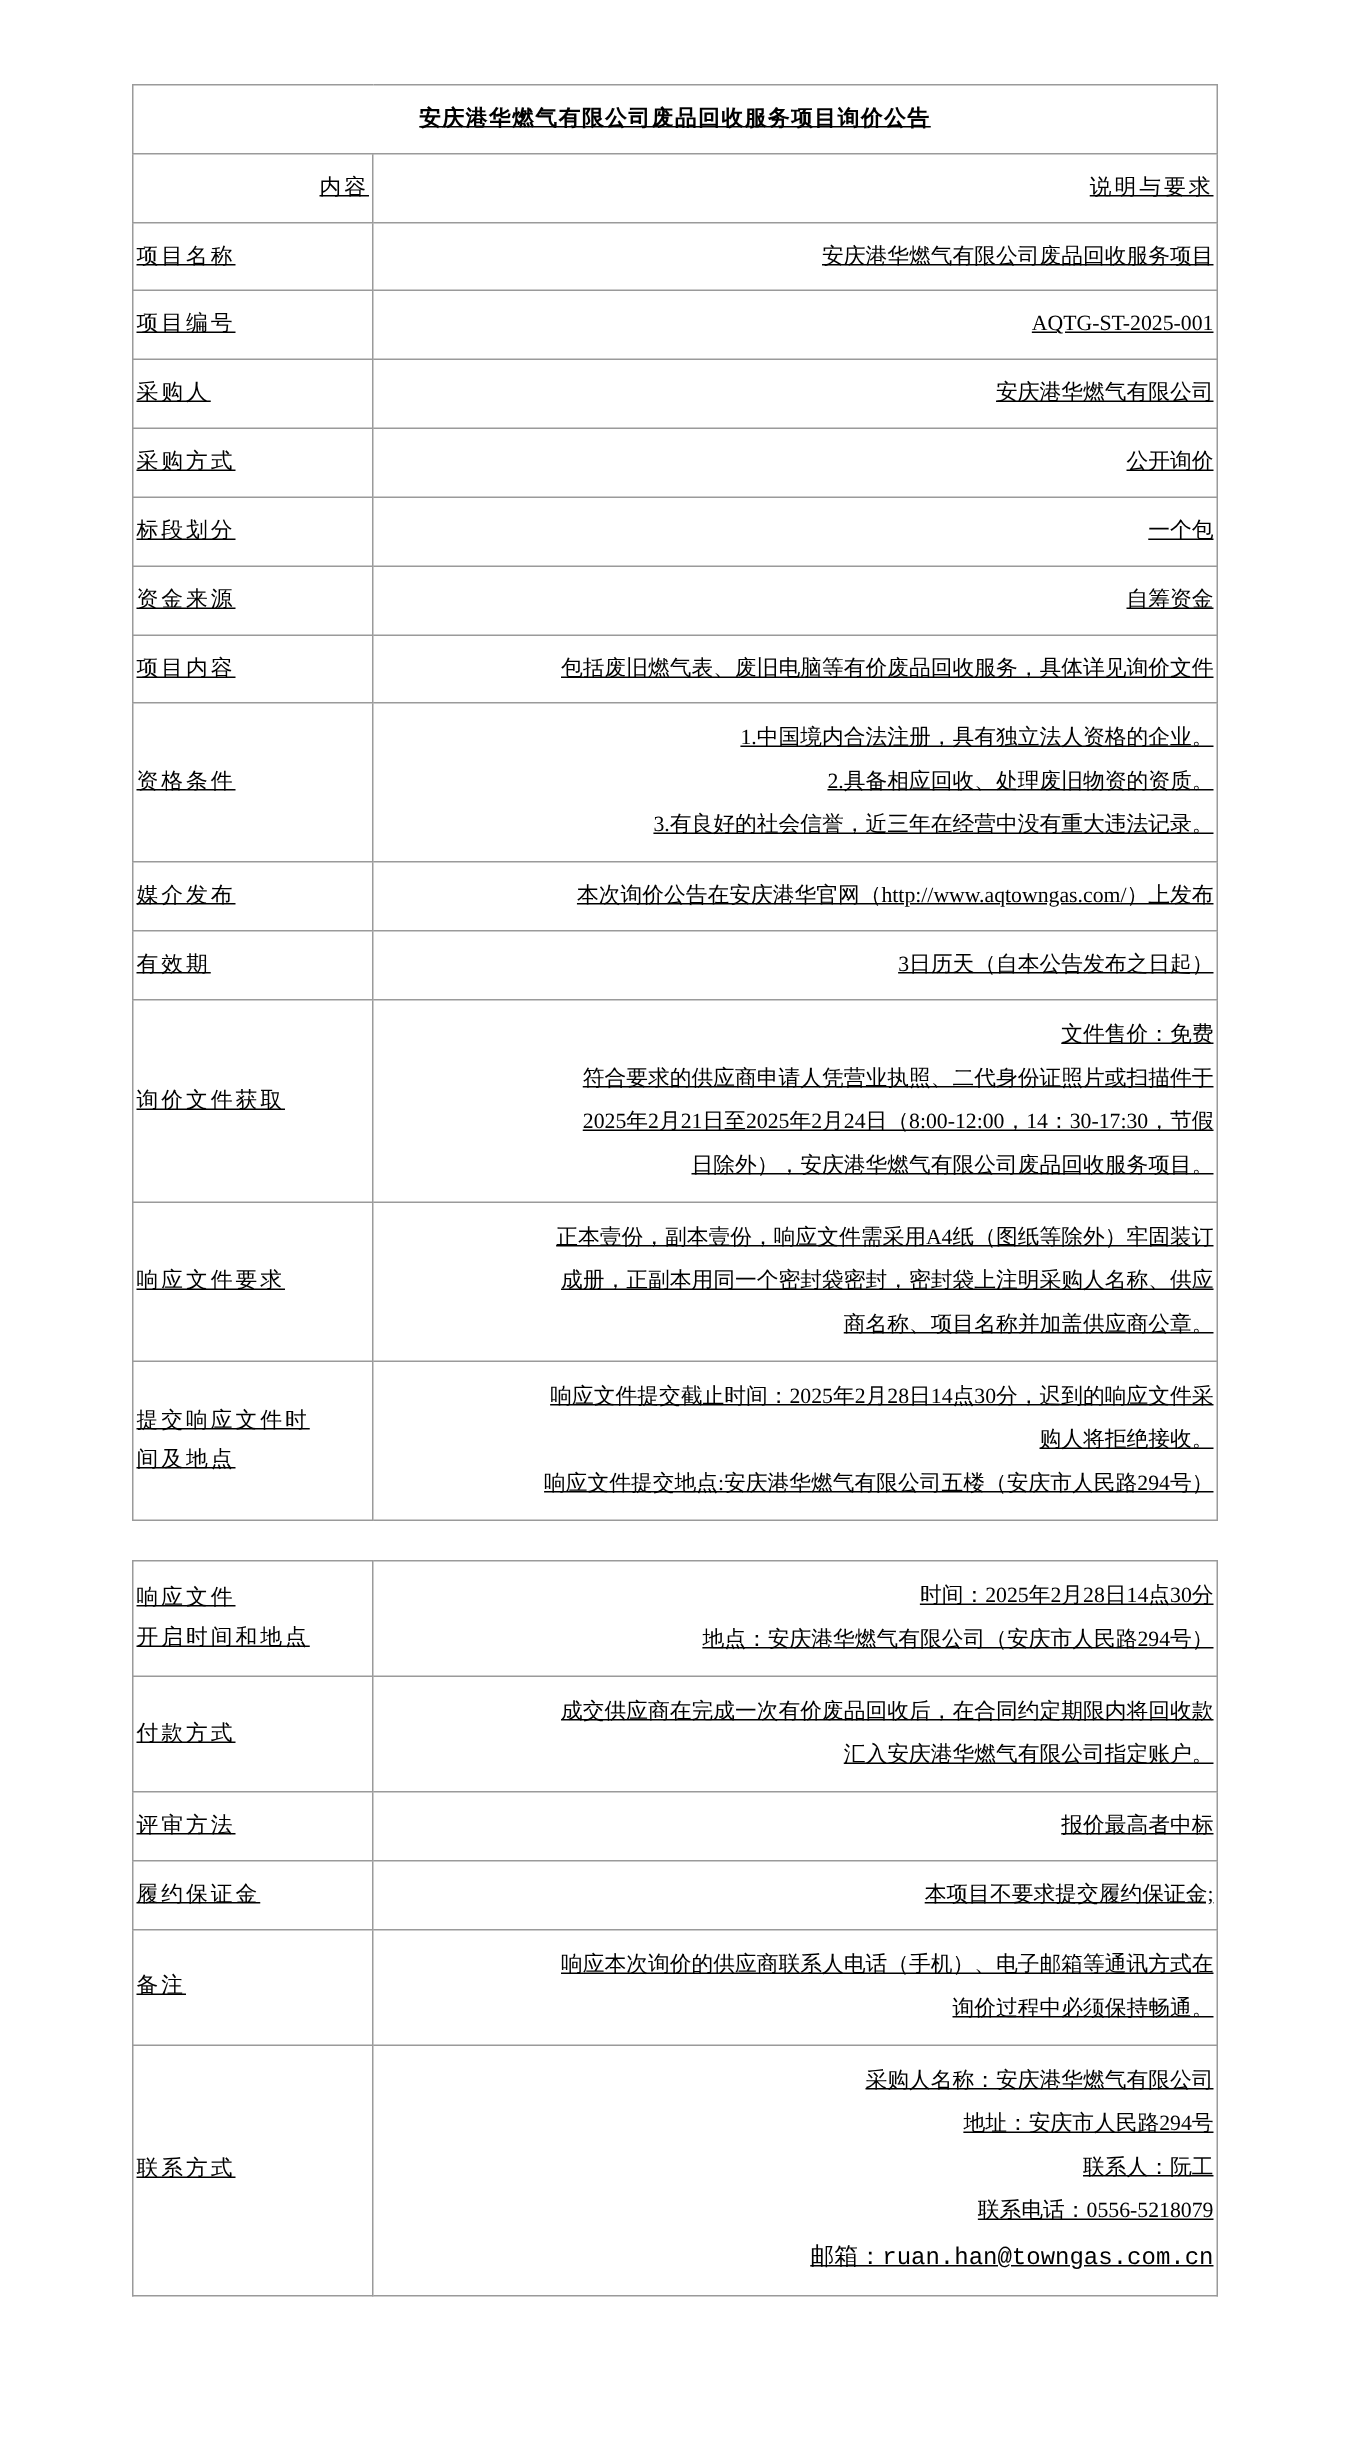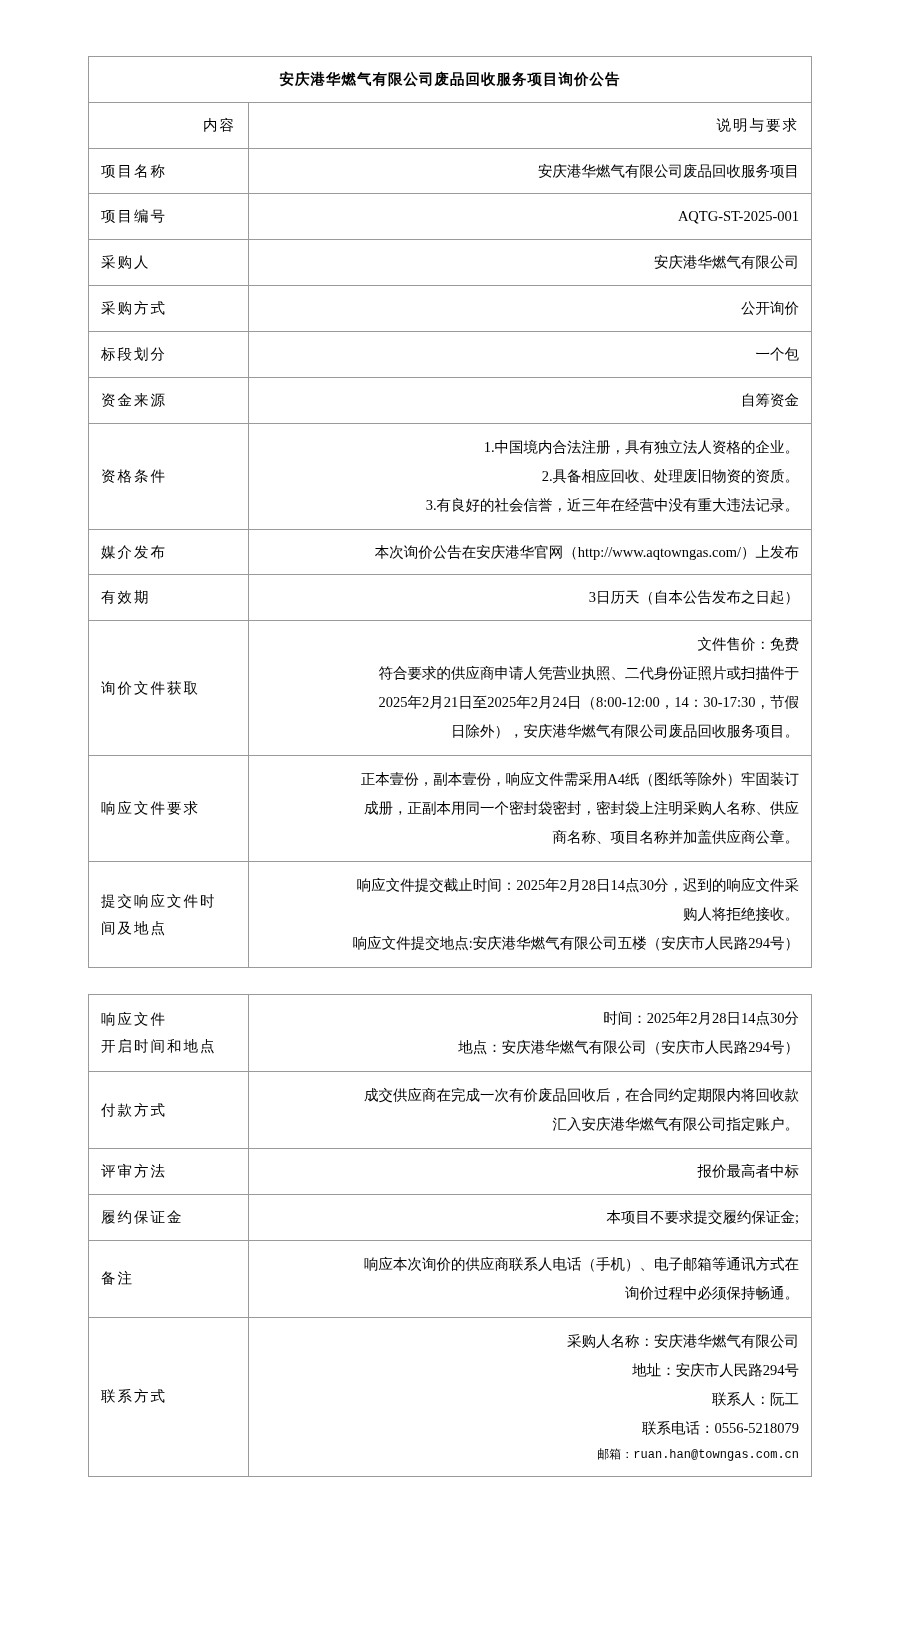--- a/index.html
+++ b/index.html
@@ -19,23 +19,24 @@
     padding: 56px 88px 40px 88px;
   }
   table.doc-table {
     width: 100%;
     border-collapse: collapse;
     table-layout: fixed;
   }
   table.doc-table td {
     border: 1px solid #9a9a9a;
     vertical-align: middle;
-    padding: 9px 12px;
+    padding: 9px 2px;
     font-size: 14.5px;
     line-height: 1.85;
+    text-decoration: underline;
   }
   .title-cell {
     text-align: center;
     font-size: 19px;
     font-weight: bold;
     letter-spacing: 1px;
     padding: 18px 10px 18px 10px;
     line-height: 1.4;
   }
   .col-label {
@@ -58,21 +59,21 @@
     line-height: 2.0;
   }
   .spacer {
     height: 26px;
   }
   .url-text {
     letter-spacing: 0px;
   }
   .mail-text {
     font-family: "Liberation Mono", "DejaVu Sans Mono", monospace;
-    font-size: 12px;
+    font-size: 16px;
   }
 </style>
 </head>
 <body>
 
 <div class="page">
 
   <table class="doc-table">
     <colgroup>
       <col style="width:160px">
@@ -104,20 +105,24 @@
         <td class="col-value">公开询价</td>
       </tr>
       <tr>
         <td class="col-label">标段划分</td>
         <td class="col-value">一个包</td>
       </tr>
       <tr>
         <td class="col-label">资金来源</td>
         <td class="col-value">自筹资金</td>
       </tr>
+      <tr>
+        <td class="col-label">项目内容</td>
+        <td class="col-value">包括废旧燃气表、废旧电脑等有价废品回收服务，具体详见询价文件</td>
+      </tr>
 
       <tr>
         <td class="col-label">资格条件</td>
         <td class="col-value multiline">
           <p>1.中国境内合法注册，具有独立法人资格的企业。</p>
           <p>2.具备相应回收、处理废旧物资的资质。</p>
           <p>3.有良好的社会信誉，近三年在经营中没有重大违法记录。</p>
         </td>
       </tr>
 

